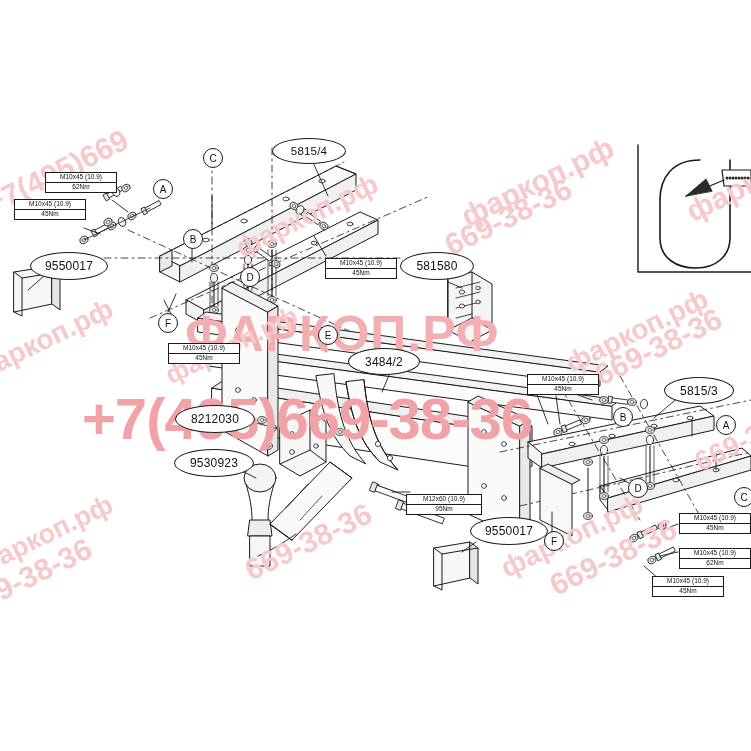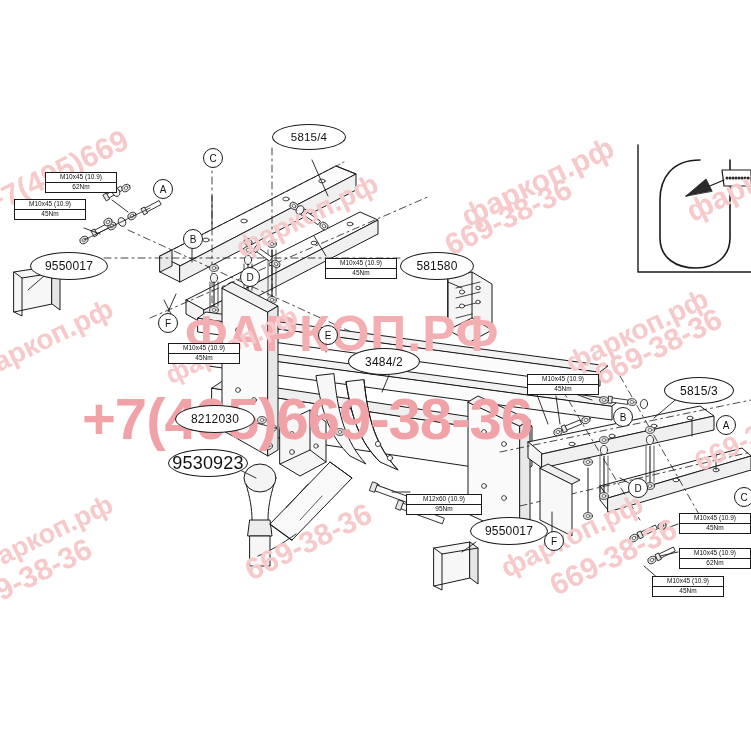--- a/index.html
+++ b/index.html
@@ -580,41 +580,41 @@
         <path d="M716 454 L716 470"></path>
         <path d="M552 534 L552 512"></path>
       </g>
     </g>
   </svg>
 
   <div class="balloon" style="left:30px; top:252px; width:76px; height:26px; font-size:12px;">
     <span>9550017</span>
   </div>
 
-  <div class="balloon" style="left:272px; top:124px; width:72px; height:24px; font-size:11.5px;">
+  <div class="balloon" style="left:272px; top:138px; width:72px; height:24px; font-size:11.5px;">
     <span>5815/4</span>
   </div>
 
   <div class="balloon" style="left:400px; top:252px; width:72px; height:26px; font-size:12px;">
     <span>581580</span>
   </div>
 
   <div class="balloon" style="left:348px; top:348px; width:70px; height:25px; font-size:12px;">
     <span>3484/2</span>
   </div>
 
   <div class="balloon" style="left:664px; top:377px; width:68px; height:25px; font-size:12px;">
     <span>5815/3</span>
   </div>
 
   <div class="balloon" style="left:175px; top:405px; width:78px; height:26px; font-size:12px;">
     <span>8212030</span>
   </div>
 
-  <div class="balloon" style="left:168px; top:449px; width:78px; height:26px; font-size:18px;text-align:center;">
+  <div class="balloon" style="left:174px; top:449px; width:78px; height:26px; font-size:12px;text-align:center;">
     <span>9530923</span>
   </div>
 
   <div class="balloon" style="left:470px; top:517px; width:76px; height:26px; font-size:12px;">
     <span>9550017</span>
   </div>
 
   <div class="torque" style="left:45px; top:172px; width:72px; font-size:6.5px;">
     <div class="t-top">M10x45 (10.9)</div>
     <div class="t-bot">62Nm</div>

